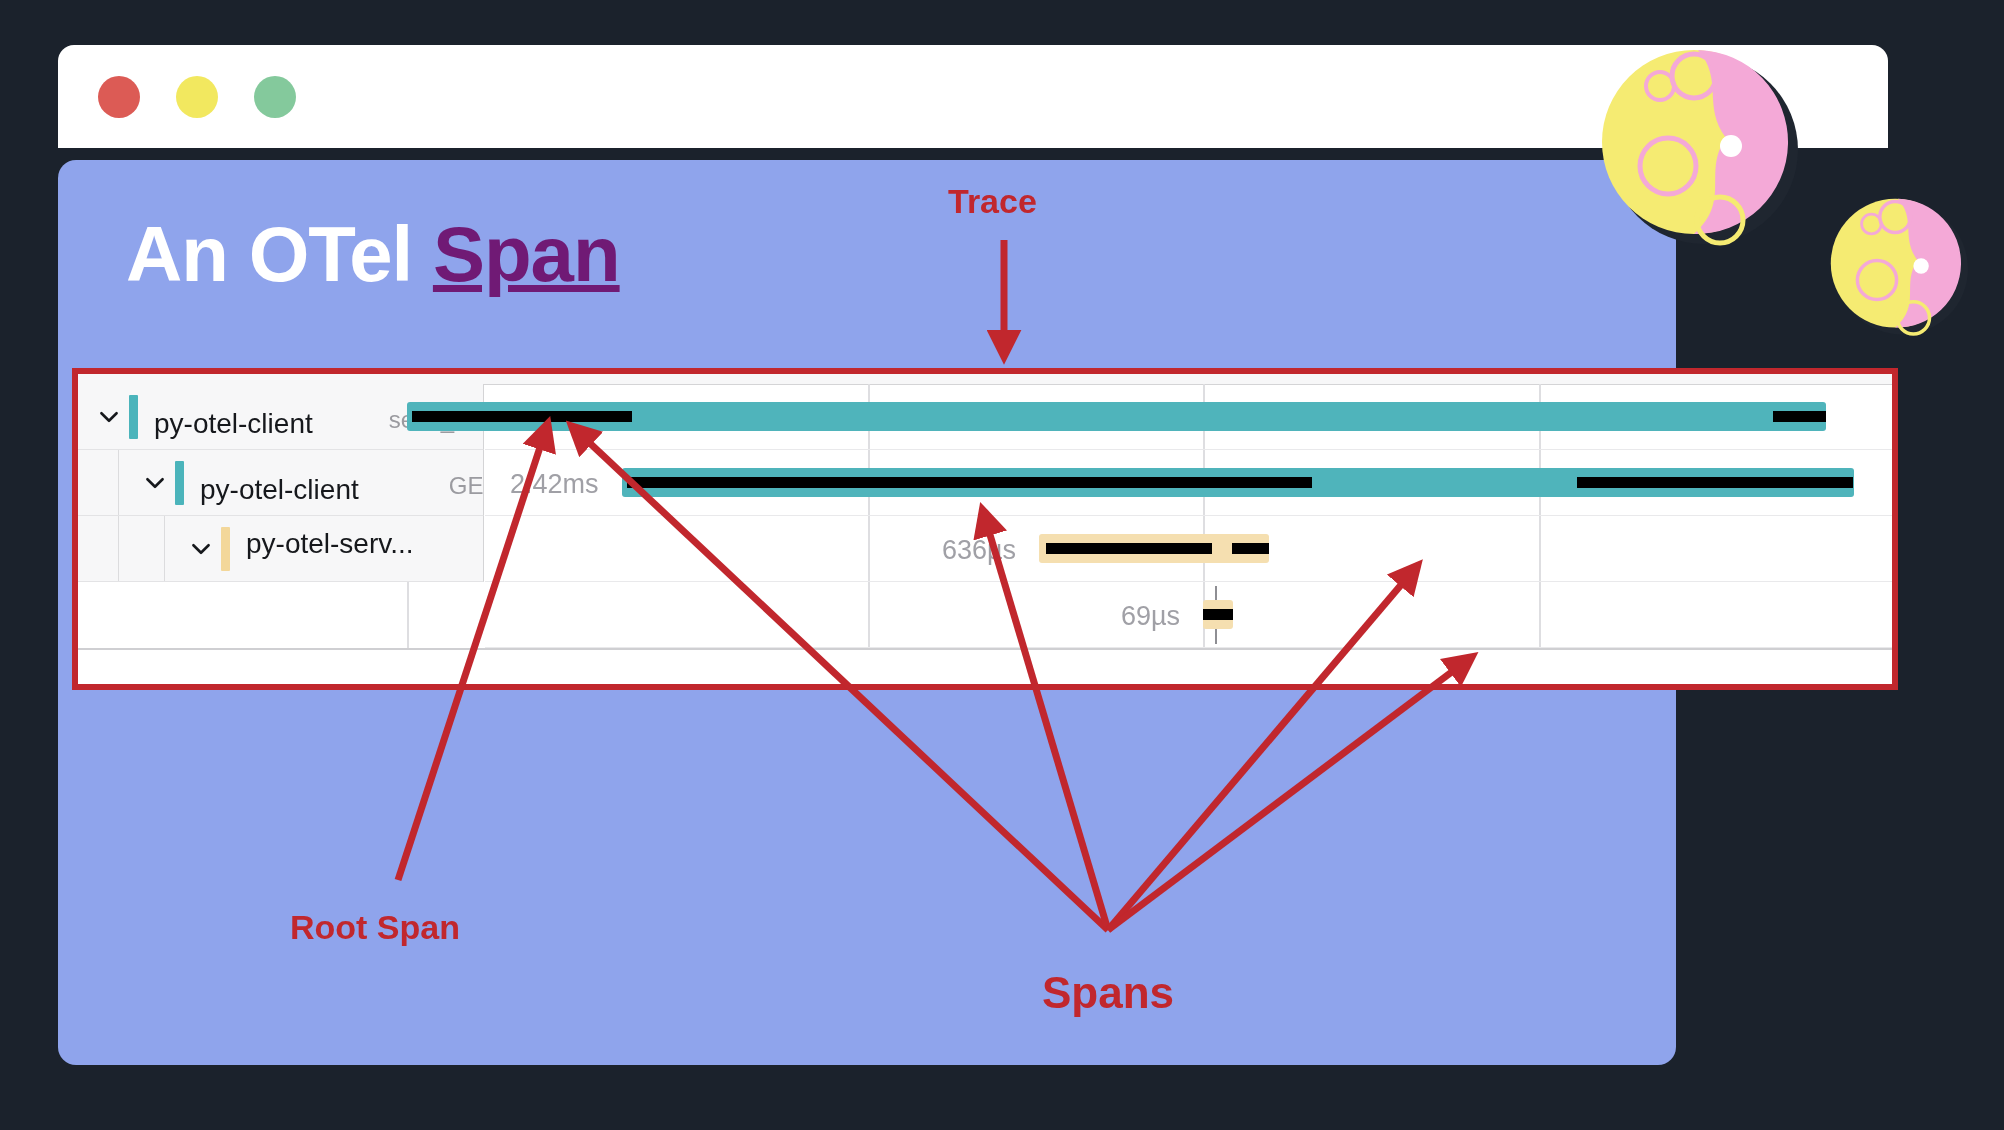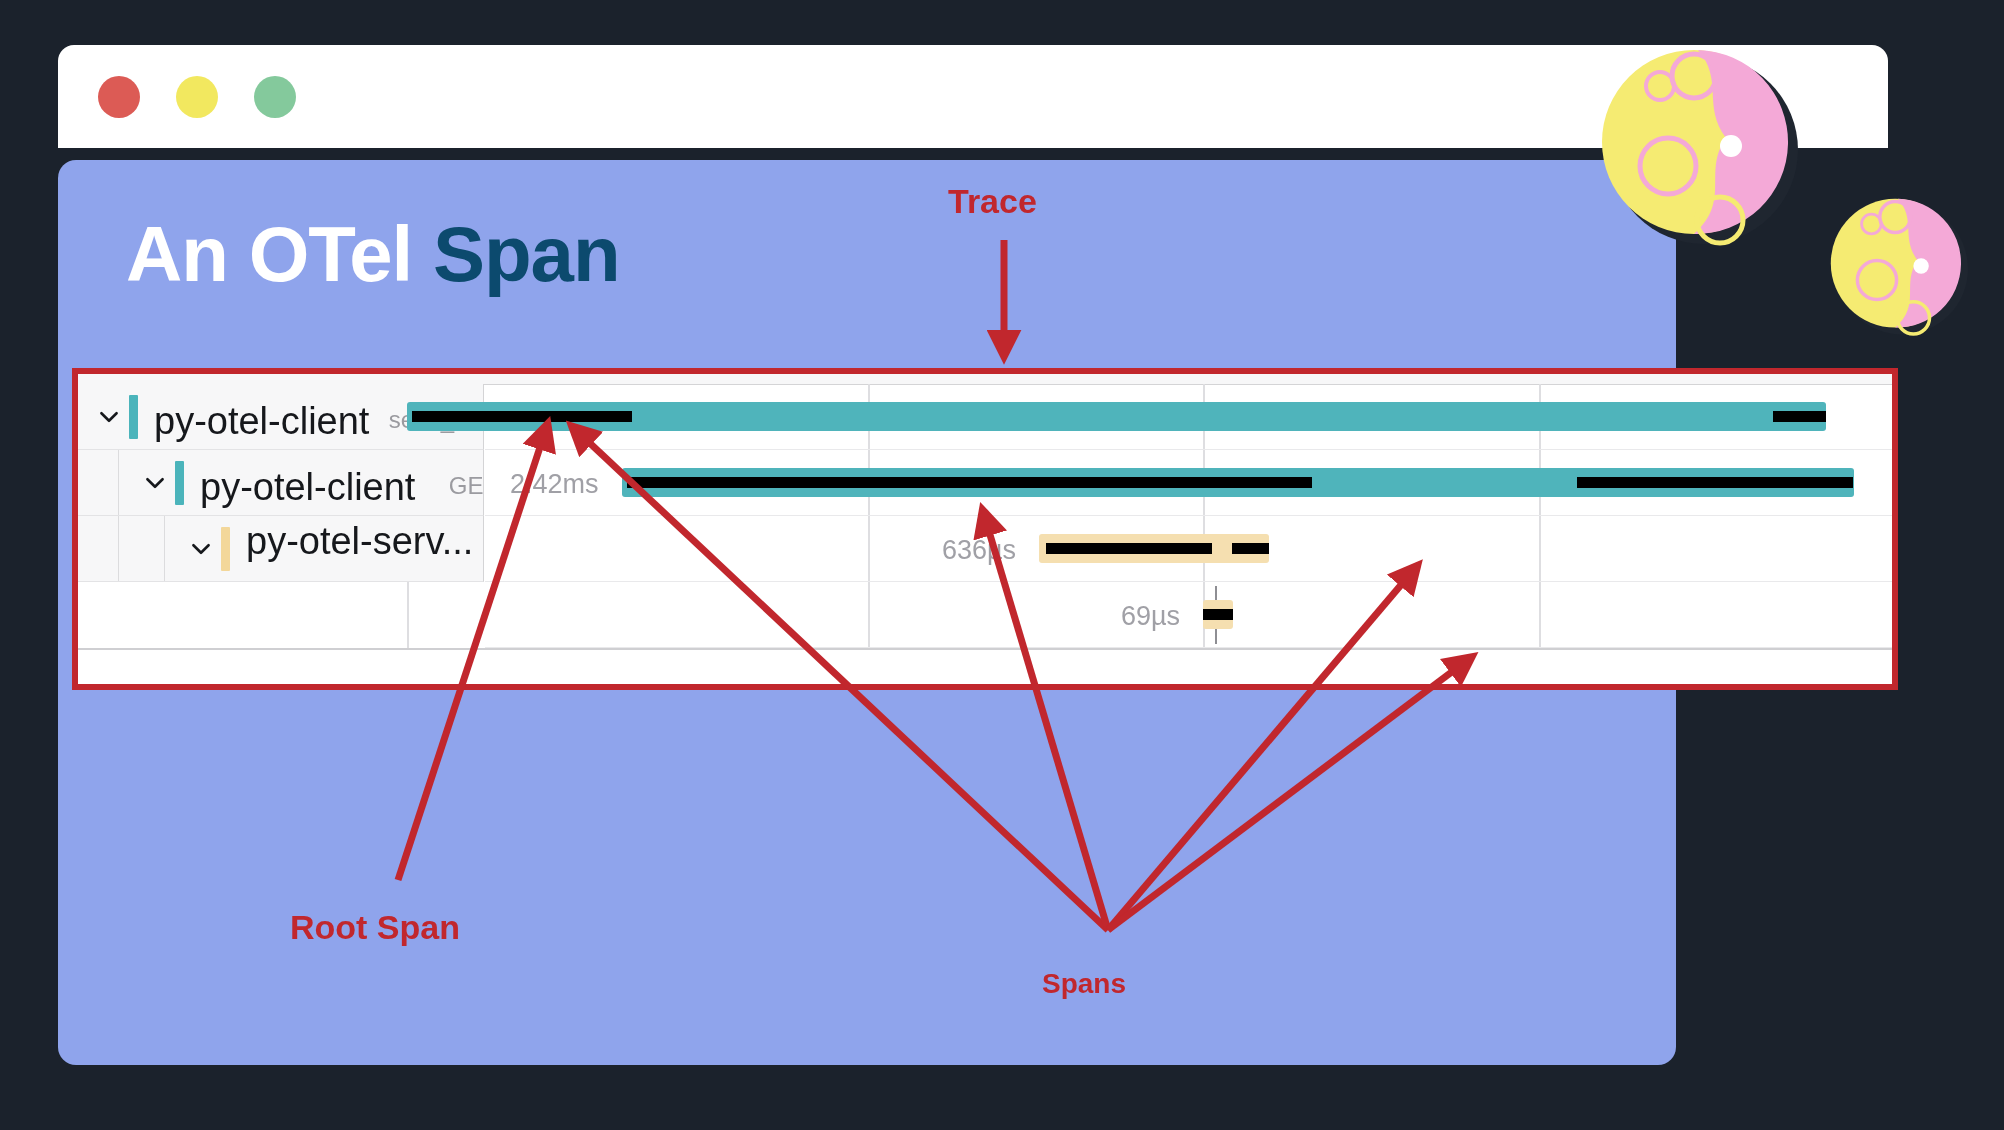--- a/index.html
+++ b/index.html
@@ -61,21 +61,21 @@
     position: absolute;
     left: 68px;
     top: 55px;
     font-size: 78px;
     font-weight: bold;
     letter-spacing: -1px;
     white-space: nowrap;
     line-height: 1;
   }
   #page-title .tw { color: #ffffff; }
-  #page-title .td { color: #0c4a6e; }
+  #page-title .td { color: #701a75; text-decoration: underline; }
 
   
   .planet {
     position: absolute;
     z-index: 6;
     pointer-events: none;
   }
   #planet-large { left: 1598px; top: 46px; }
   #planet-small { left: 1828px; top: 196px; }
 
@@ -165,23 +165,24 @@
   .service-tick {
     position: absolute;
     width: 9px;
     height: 44px;
     border-radius: 1px;
   }
   .svc-teal   { background: #4bb4bb; }
   .svc-yellow { background: #f3d79a; }
   .svc-name {
     position: absolute;
-    font-size: 38px;
+    font-size: 28px;
     color: #16181c;
     white-space: nowrap;
+    margin-top: 8px;
   }
   .op-name {
     position: absolute;
     font-size: 24px;
     color: #9b9ba0;
     white-space: nowrap;
   }
 
   
   .row-track {
@@ -231,21 +232,21 @@
   }
   .anno-label {
     position: absolute;
     color: #c1272d;
     font-weight: bold;
     white-space: nowrap;
     z-index: 8;
   }
   #label-trace     { left: 948px;  top: 182px; font-size: 34px; }
   #label-root-span { left: 290px;  top: 908px; font-size: 34px; }
-  #label-spans     { left: 1042px; top: 968px; font-size: 28px; }
+  #label-spans     { left: 1042px; top: 968px; font-size: 44px; }
 </style>
 </head>
 <body>
 
 <div id="browser-chrome">
   <div class="traffic-lights">
     <span class="dot red" style="background: rgb(220, 91, 85);"></span>
     <span class="dot yellow" style="background: rgb(242, 232, 95);"></span>
     <span class="dot green" style="background: rgb(132, 201, 156);"></span>
   </div>

